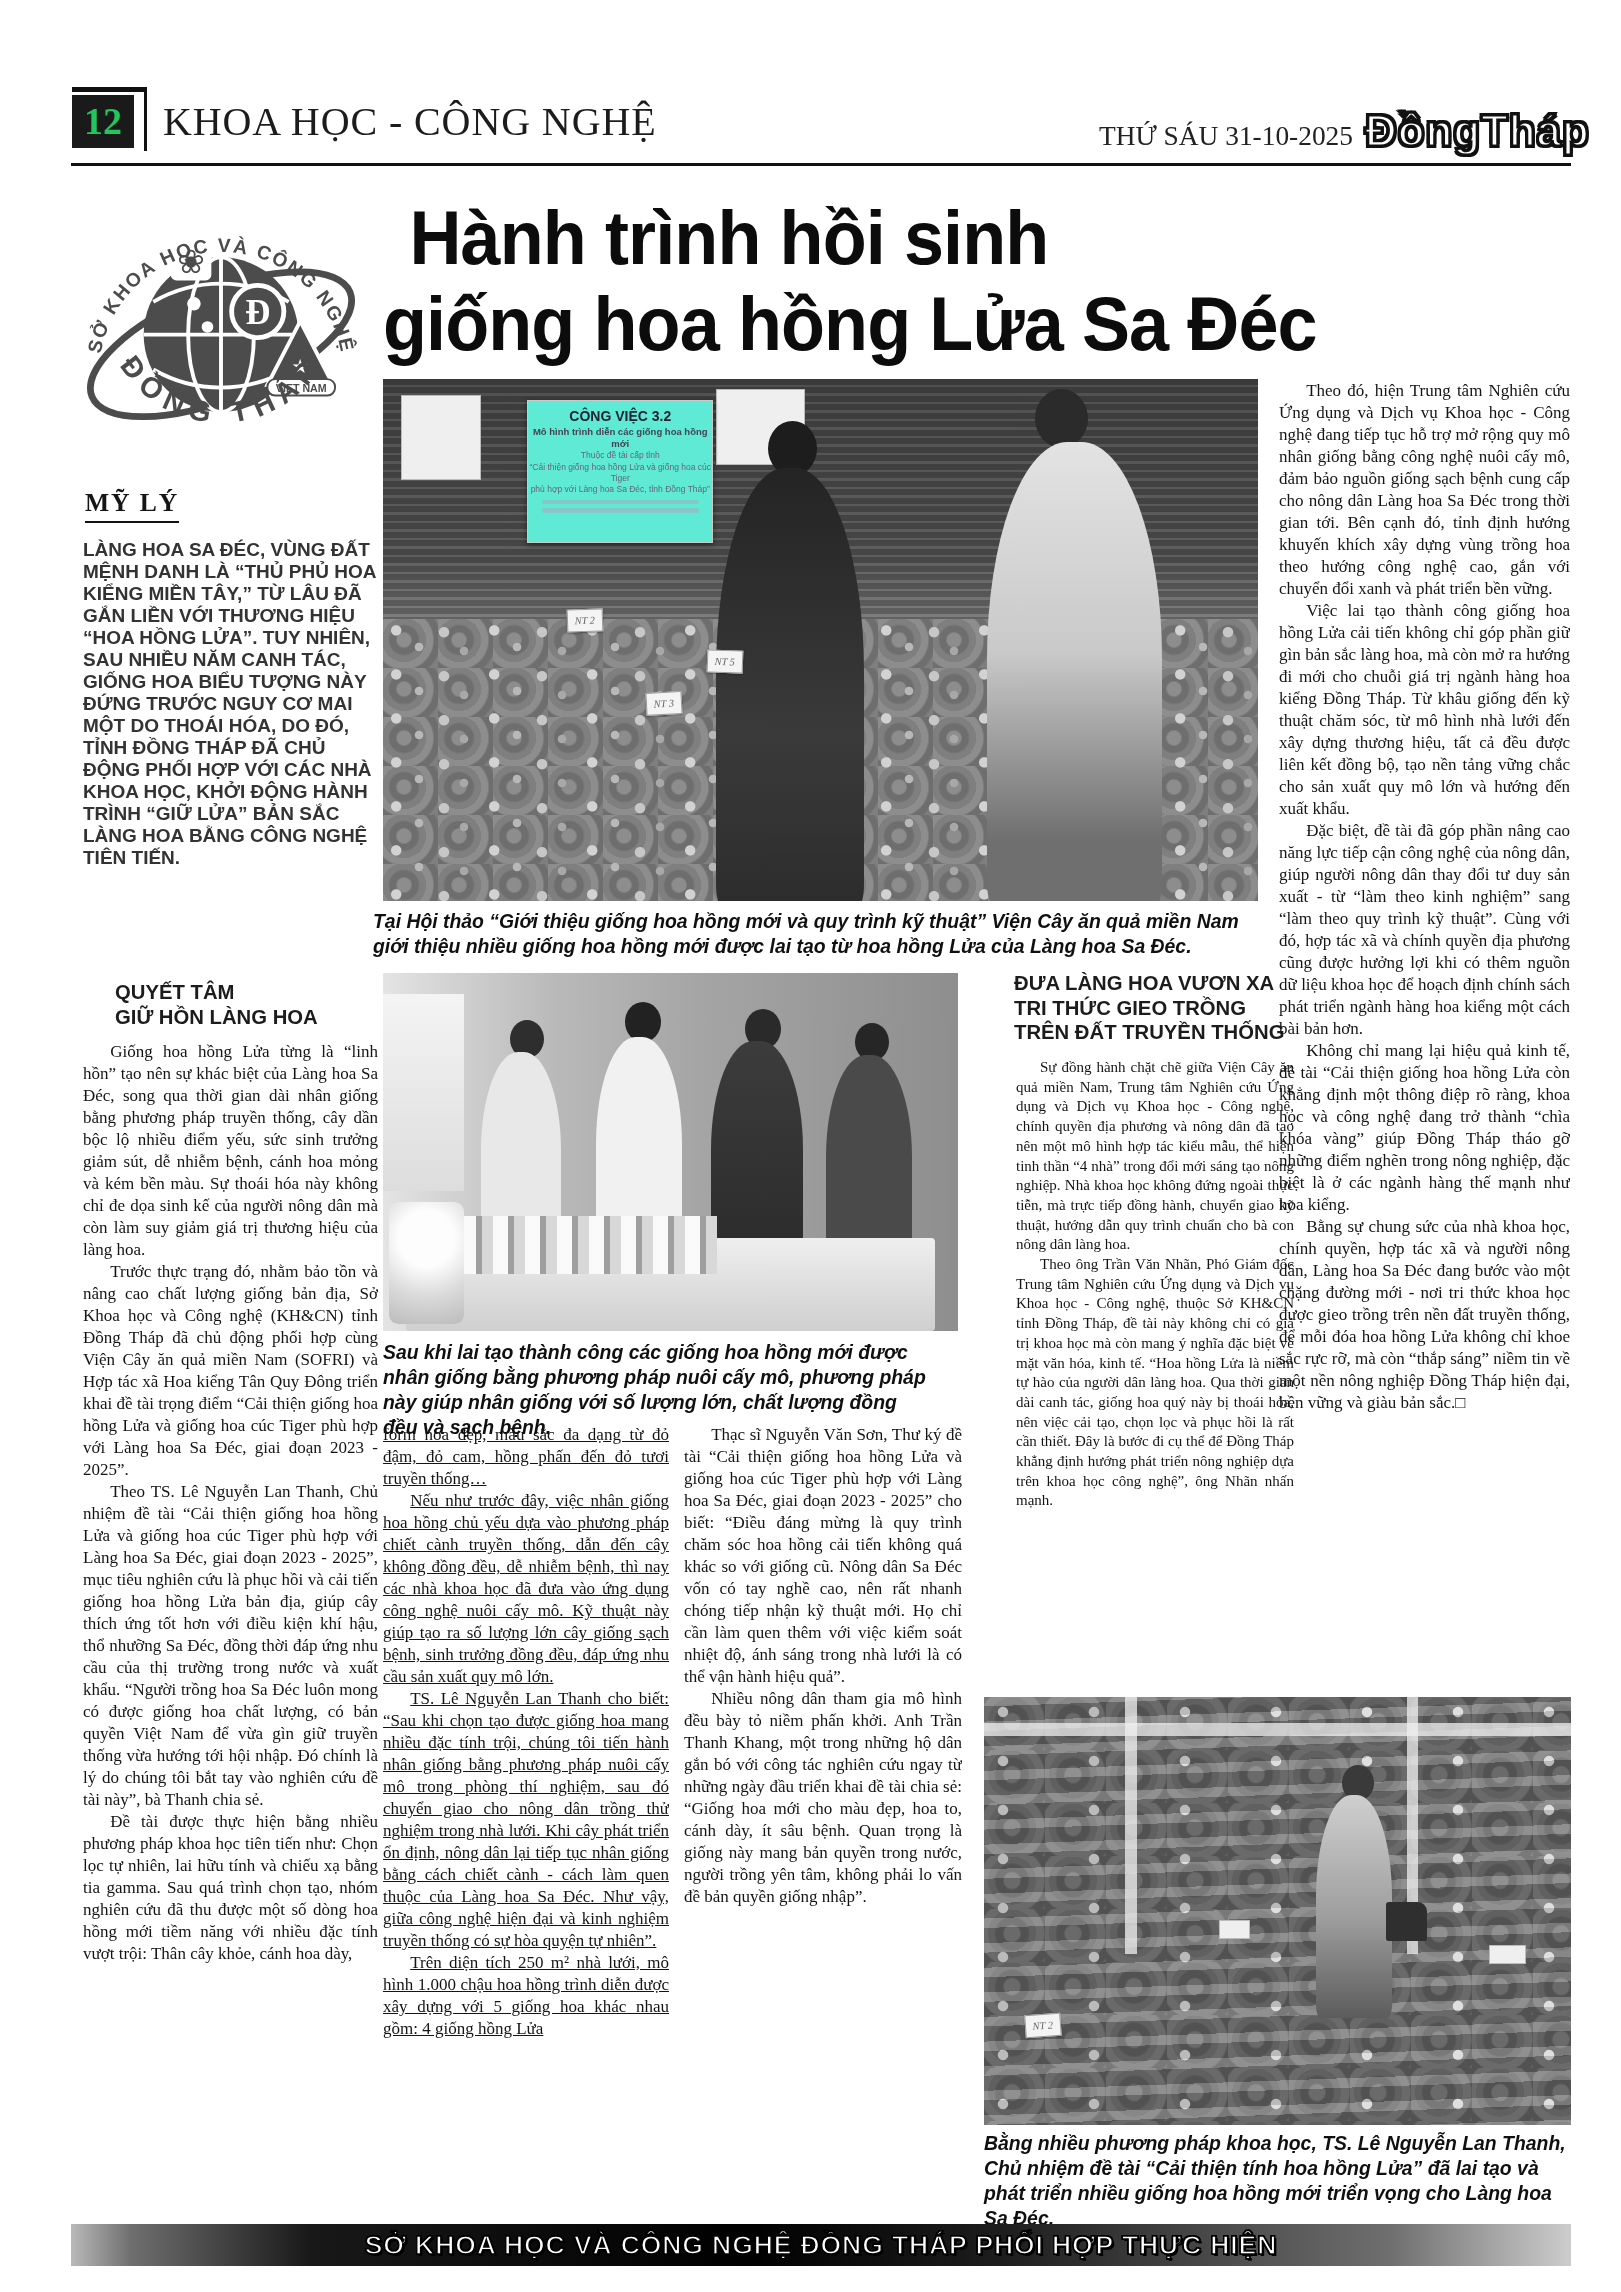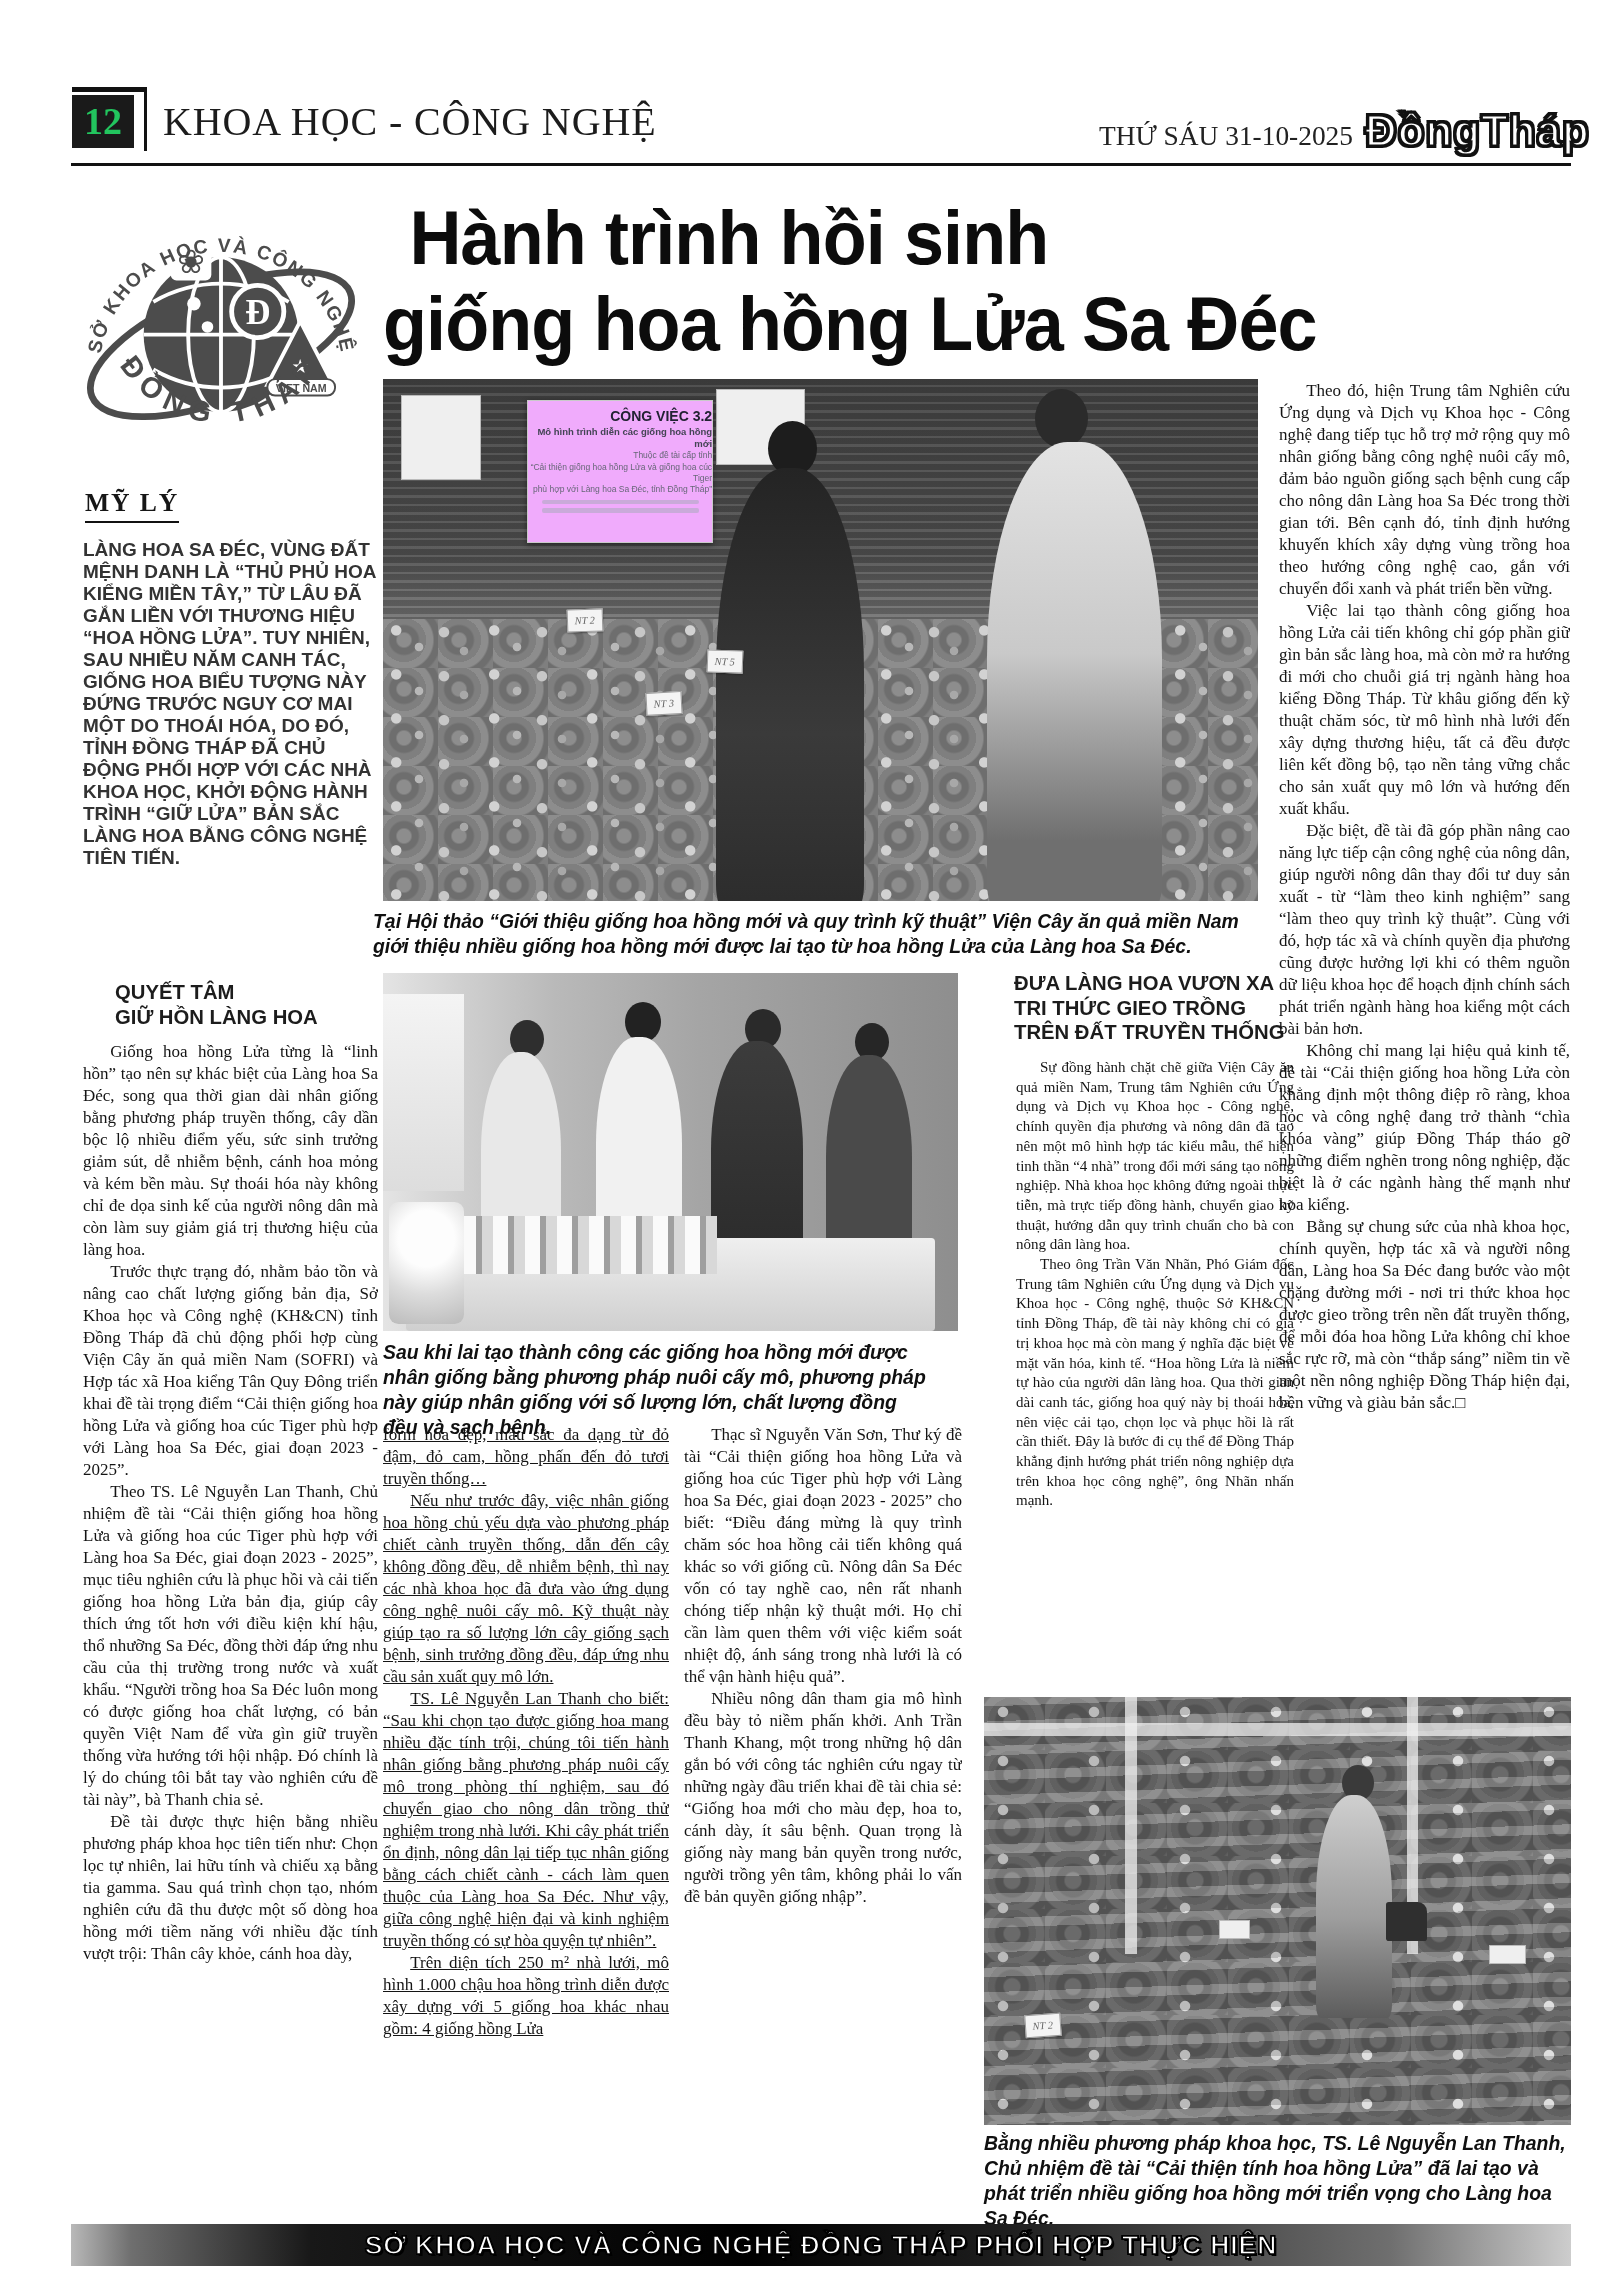--- a/index.html
+++ b/index.html
@@ -50,21 +50,21 @@
   .flowerband{position:absolute;left:0;right:0;
      background:
       radial-gradient(circle 8.5px at 13.2px 11.4px,#d2d2d2 0 4.7px,transparent 5.7px),
       radial-gradient(circle 7.6px at 36px 28px,#b8b8b8 0 3.8px,transparent 4.7px),
       radial-gradient(circle 9.5px at 61px 13.2px,#c7c7c7 0 4.7px,transparent 5.7px),
       radial-gradient(circle 6.6px at 81px 32px,#a8a8a8 0 3.8px,transparent 4.7px),
       repeating-radial-gradient(circle at 21px 21px,#8d8d8d 0 6.6px,#6e6e6e 8.5px 14px,#7f7f7f 16px 22px);
      background-size:98px 44px,98px 44px,98px 44px,98px 44px,55px 49px;filter:blur(0.4px);}
   .fig-head{position:absolute;border-radius:50%;}
   .fig-body{position:absolute;border-radius:46% 46% 6% 6%;}
-  .screen{position:absolute;background:#f0abfc;border:1.9px solid #c9c9c9;text-align:right;
+  .screen{position:absolute;background:#5eead4;border:1.9px solid #c9c9c9;text-align:center;
         color:#2d2d66;overflow:hidden;box-shadow:0 1.9px 5.7px rgba(0,0,0,.45);}
   .screen .t{font:bold 14px/19px "Liberation Sans",sans-serif;margin-top:5.7px;color:#223;}
   .screen .s{font:bold 9.5px/12.3px "Liberation Sans",sans-serif;color:#445;}
   .screen .s2{font:8.5px/11.4px "Liberation Sans",sans-serif;color:#667;}
   .screen .bar{height:4.7px;background:#aab;opacity:.55;margin:3.8px 13.2px 0 13.2px;border-radius:1.9px;}
   .plaque{position:absolute;background:#efefef;border:0.9px solid #bbb;}
   .ph2-bg{position:absolute;inset:0;
      background:
       linear-gradient(90deg,#e4e4e4 0%,#cfcfcf 14%,#b9b9b9 30%,#a5a5a5 55%,#8e8e8e 100%),
       repeating-linear-gradient(90deg,rgba(0,0,0,.08) 0 3.8px,transparent 3.8px 57px);}

